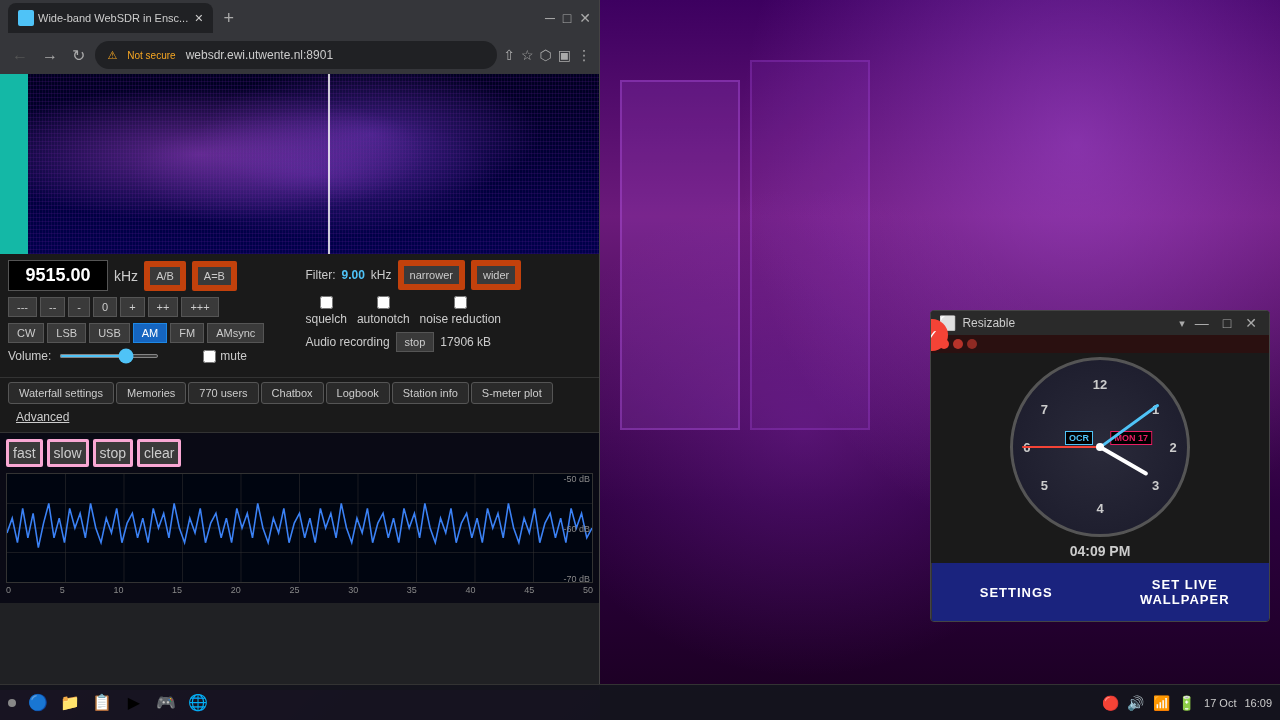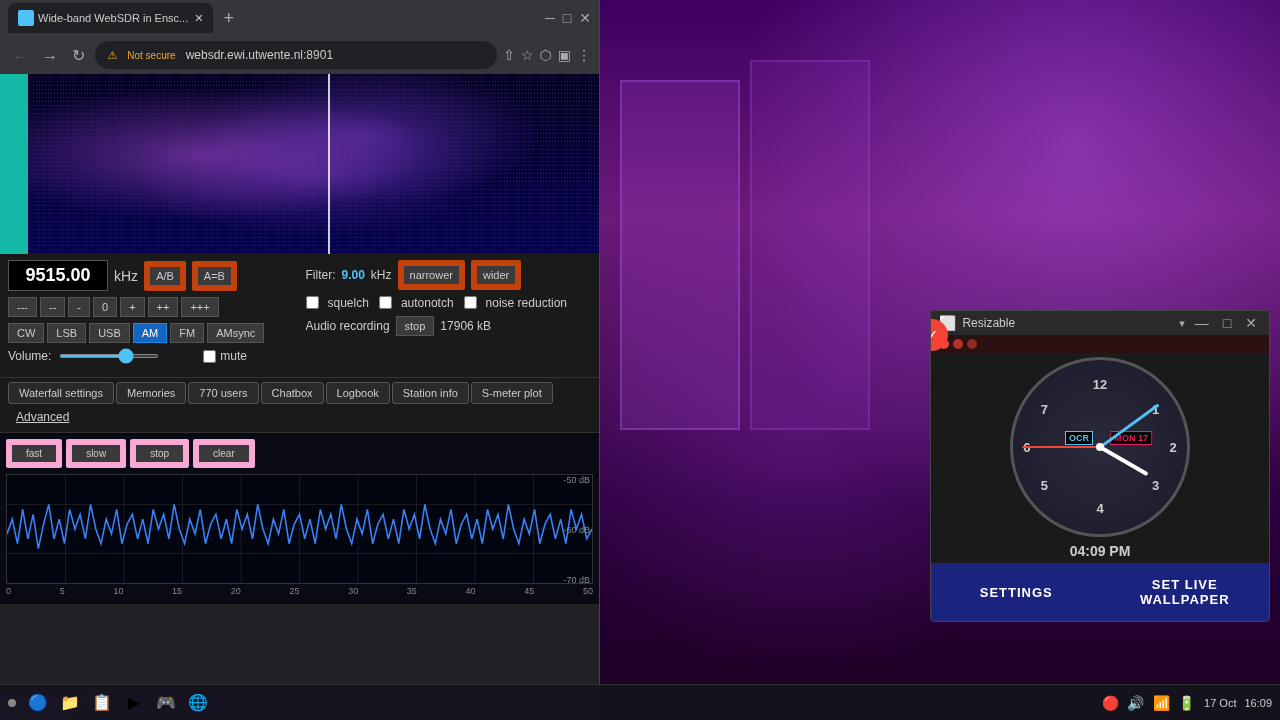--- a/index.html
+++ b/index.html
@@ -320,24 +320,25 @@
 
     .checkbox-row {
       display: flex;
       gap: 10px;
       align-items: center;
       margin-bottom: 6px;
     }
 
     .checkbox-item {
       display: flex;
-      align-items: flex-start;
-      gap: 9px;
+      align-items: center;
+      gap: 3px;
       color: #ccc;
       font-size: 12px;
+      flex-direction: column;
     }
 
     .audio-row {
       display: flex;
       align-items: center;
       gap: 6px;
       margin-bottom: 8px;
     }
 
     .audio-label { color: #ccc; font-size: 12px; }
@@ -389,24 +390,24 @@
     }
 
     .wave-btns {
       display: flex;
       gap: 4px;
       margin-bottom: 6px;
     }
 
     .wave-btn {
       background: #3a3a3a;
-      border: 6px solid #f9a8d4;
-      color: #ccc;
-      font-size: 10px;
-      padding: 3px 14px;
+      border: 3px solid #f9a8d4;
+      color: #ccc;
+      font-size: 14px;
+      padding: 3px 4px;
       cursor: pointer;
       border-radius: 2px;
     }
 
     #waveform-canvas {
       width: 100%;
       height: 110px;
       background: #000510;
       position: relative;
       border: 1px solid #333;

